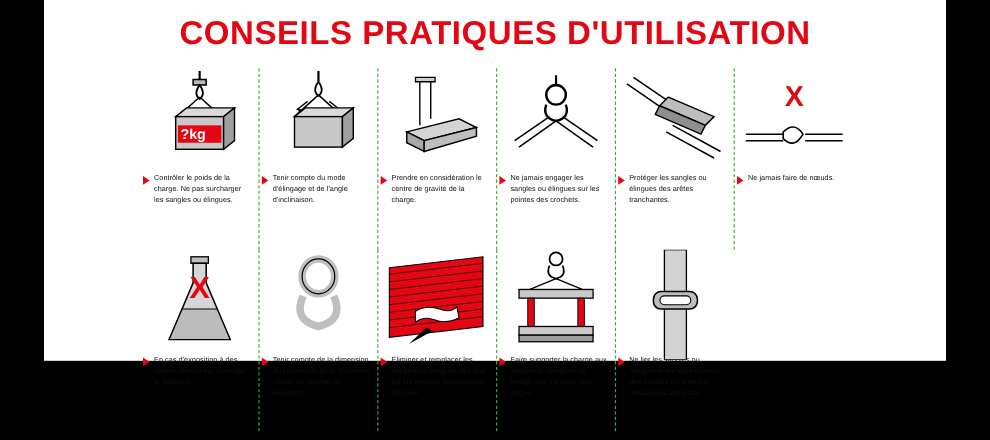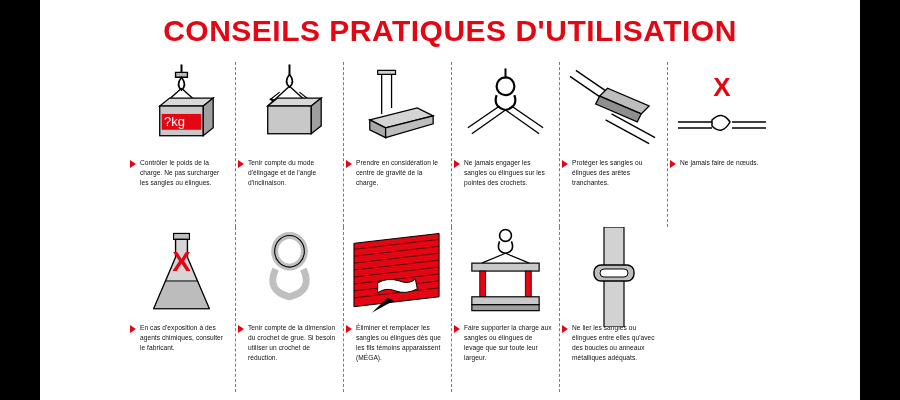--- a/index.html
+++ b/index.html
@@ -9,21 +9,21 @@
   }
   body {
     width: 900px;
     height: 400px;
     overflow: hidden;
     font-family: "Liberation Sans", sans-serif;
   }
   .poster {
     position: relative;
     width: 900px;
-    height: 400px;
+    height: 328px;
     background: #ffffff;
     box-sizing: border-box;
   }
   .side-bar {
     position: absolute;
     top: 0;
     height: 400px;
     width: 40px;
     background: #000000;
   }
@@ -86,21 +86,21 @@
     margin: 2px 4px 0 0;
   }
   .caption-text {
     font-size: 6.6px;
     line-height: 1.52;
     letter-spacing: 0.05px;
   }
 
   .label-kg {
     position: absolute;
-    font-weight: normal;
+    font-weight: bold;
     color: #ffffff;
     font-size: 13px;
   }
   .temp-label {
     font-weight: bold;
     font-size: 8.5px;
     fill: #000000;
   }
 </style>
 </head>

